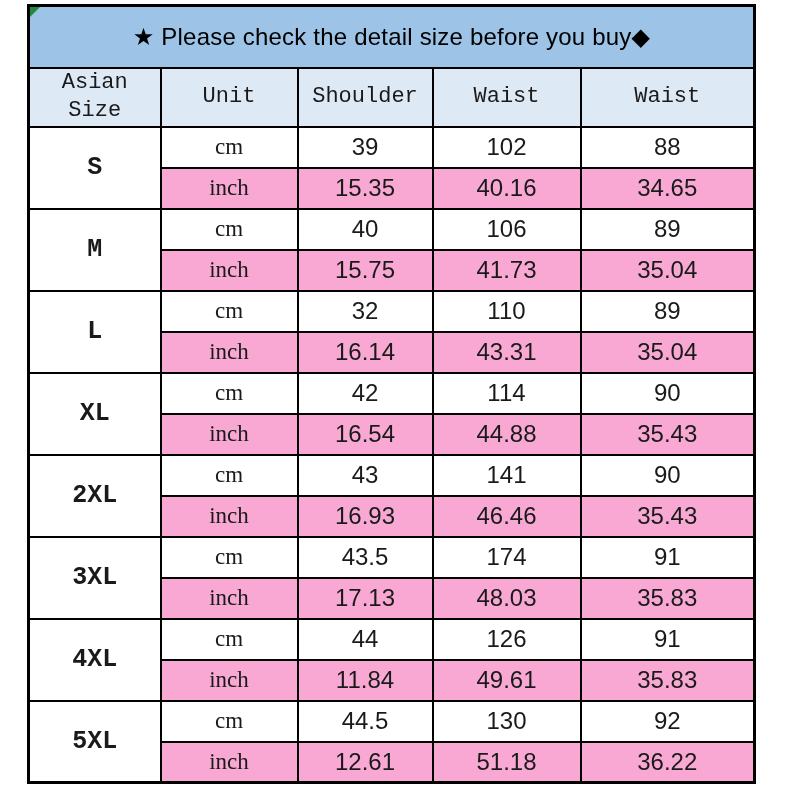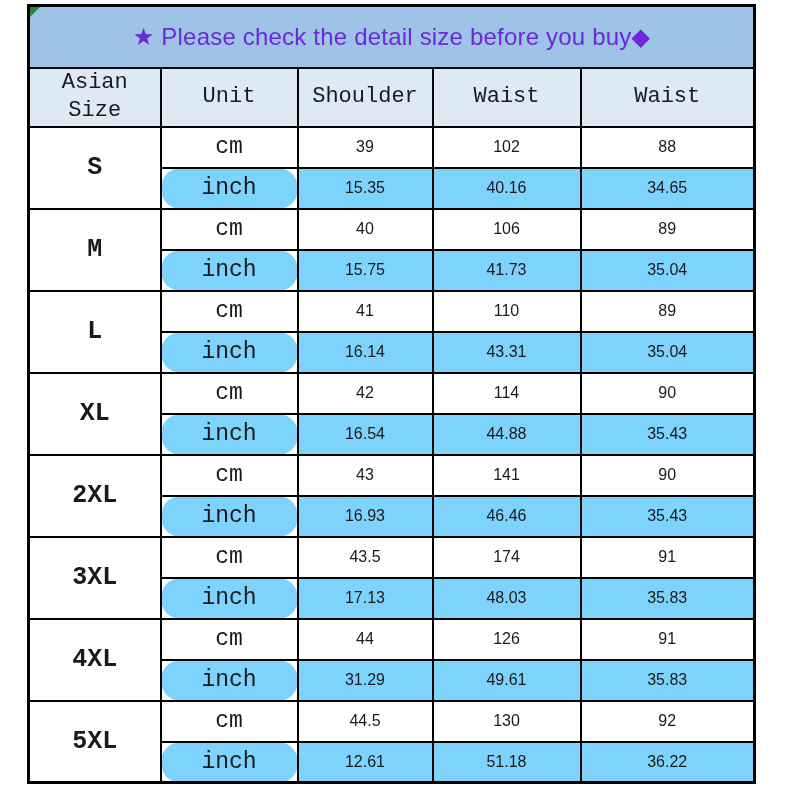--- a/index.html
+++ b/index.html
@@ -30,21 +30,21 @@
     overflow: hidden;
   }
   tr.banner-row { height: 62px; }
   td.banner {
     background: #9dc3e6;
     position: relative;
   }
   .banner-text {
     font-family: "Liberation Sans", sans-serif;
     font-size: 24px;
-    color: #6d28d9;
+    color: #000000;
     letter-spacing: 0.2px;
   }
   .corner-marker {
     position: absolute;
     left: 0;
     top: 0;
     width: 0;
     height: 0;
     border-top: 10px solid #1f8a3c;
     border-right: 10px solid transparent;
@@ -58,31 +58,30 @@
     font-weight: 500;
   }
   tr.data-row { height: 41px; }
   td.size-label {
     background: #ffffff;
     font-family: "Liberation Mono", monospace;
     font-size: 25px;
     font-weight: bold;
   }
   td.unit {
-    font-family: Liberation Mono, monospace;
+    font-family: Liberation Serif, serif;
     font-size: 23px;
-    border-radius: 20px;
   }
   td.num {
     font-family: "Liberation Sans", sans-serif;
-    font-size: 16px;
+    font-size: 24px;
     color: #222222;
   }
   tr.row-cm td { background: #ffffff; }
-  tr.row-inch td { background: #7dd3fc; }
+  tr.row-inch td { background: #f9a8d4; }
   tr.row-cm td.size-label { background: #ffffff; }
 </style>
 </head>
 <body>
 
 <div class="chart-wrap">
   <table class="size-chart">
     <colgroup>
       <col style="width:132px">
       <col style="width:137px">
@@ -129,21 +128,21 @@
       <tr class="data-row row-inch">
         <td class="unit">inch</td>
         <td class="num">15.75</td>
         <td class="num">41.73</td>
         <td class="num">35.04</td>
       </tr>
 
       <tr class="data-row row-cm">
         <td class="size-label" rowspan="2">L</td>
         <td class="unit">cm</td>
-        <td class="num">41</td>
+        <td class="num">32</td>
         <td class="num">110</td>
         <td class="num">89</td>
       </tr>
       <tr class="data-row row-inch">
         <td class="unit">inch</td>
         <td class="num">16.14</td>
         <td class="num">43.31</td>
         <td class="num">35.04</td>
       </tr>
 
@@ -191,21 +190,21 @@
 
       <tr class="data-row row-cm">
         <td class="size-label" rowspan="2">4XL</td>
         <td class="unit">cm</td>
         <td class="num">44</td>
         <td class="num">126</td>
         <td class="num">91</td>
       </tr>
       <tr class="data-row row-inch">
         <td class="unit">inch</td>
-        <td class="num">31.29</td>
+        <td class="num">11.84</td>
         <td class="num">49.61</td>
         <td class="num">35.83</td>
       </tr>
 
       <tr class="data-row row-cm">
         <td class="size-label" rowspan="2">5XL</td>
         <td class="unit">cm</td>
         <td class="num">44.5</td>
         <td class="num">130</td>
         <td class="num">92</td>

